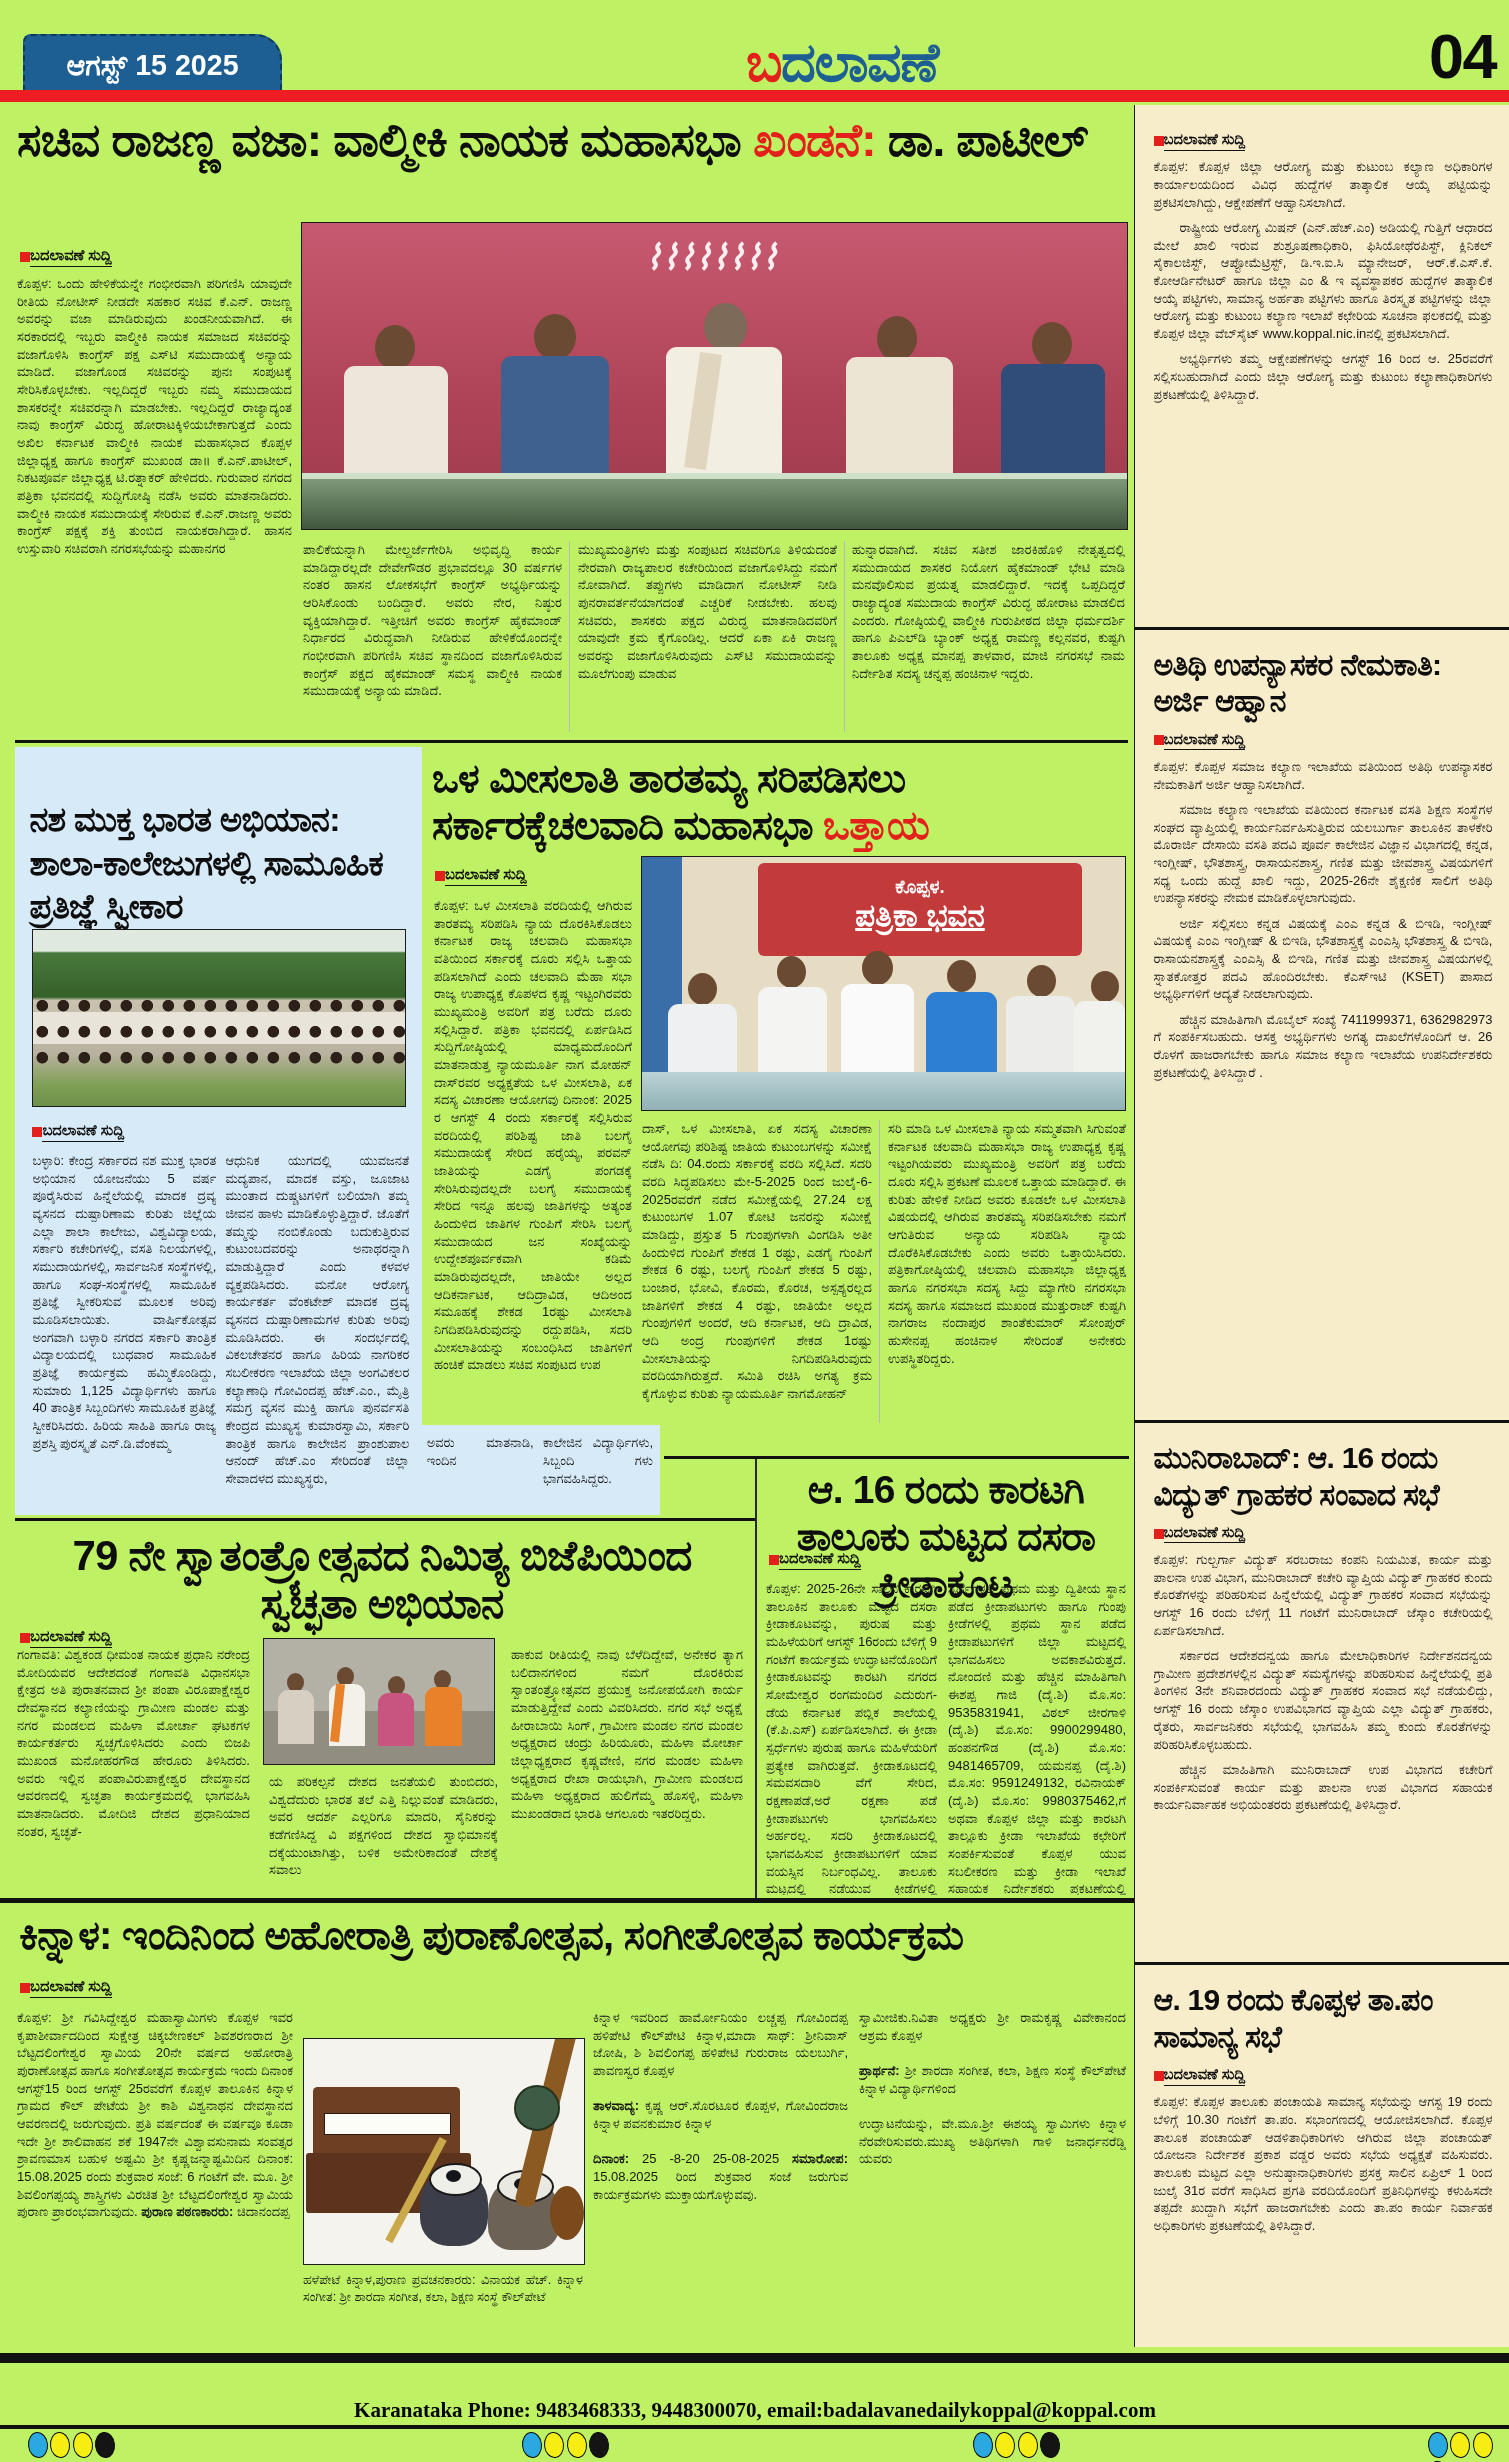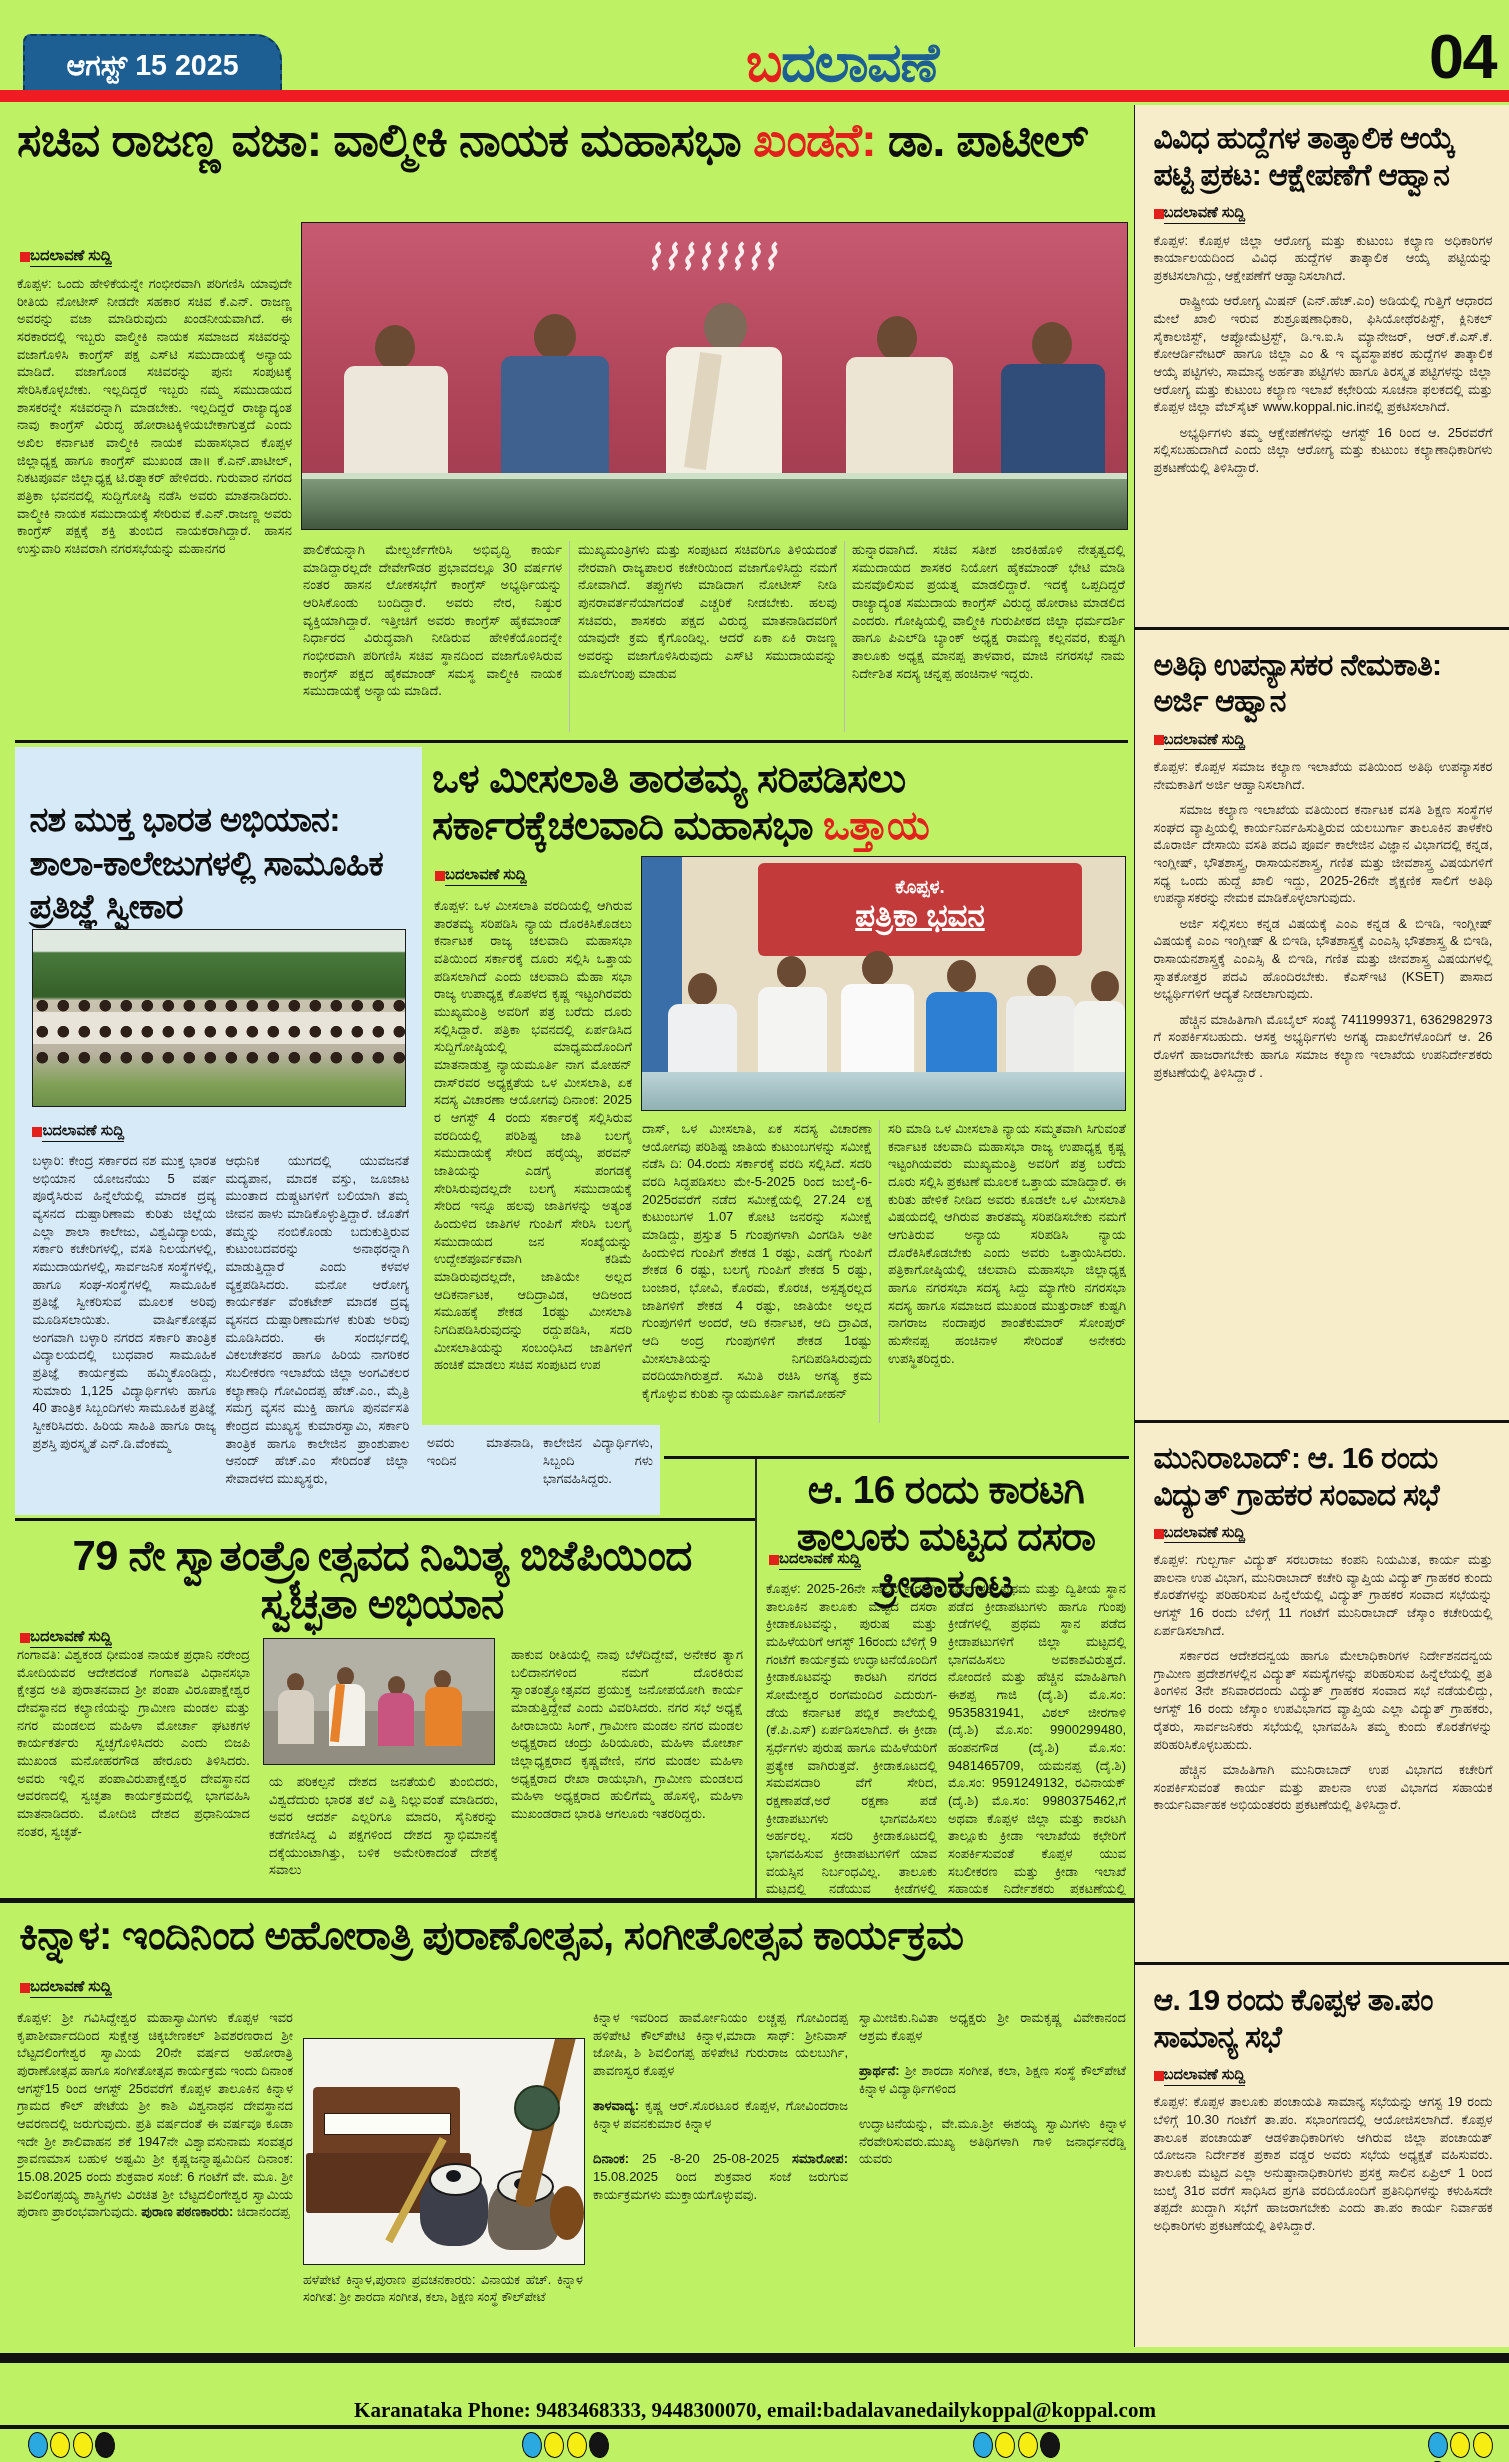--- a/index.html
+++ b/index.html
@@ -43,21 +43,20 @@
     <span class="red">ಬ</span><span style="color:#1d5f93;">ದಲಾವಣೆ</span>
   </div>
 
   <div class="abs" style="right:14px;top:20px;font-weight:bold;font-size:63px;color:#0c0c0c;letter-spacing:-1.5px;">04</div>
 
   <div class="abs rule-h" style="left:0px;top:90px;width:1510px;height:11.6px;background:#ee1c23;"></div>
 
   <div class="abs sidebar" style="left:1134px;top:105px;width:376px;height:2242px;border-left:1.5px solid #1b1b1b;">
 
     <div class="sb-art" style="min-height:494px;">
-      <div class="sb-hl">ವಿವಿಧ ಹುದ್ದೆಗಳ ತಾತ್ಕಾಲಿಕ ಆಯ್ಕೆ ಪಟ್ಟಿ ಪ್ರಕಟ: ಆಕ್ಷೇಪಣೆಗೆ ಆಹ್ವಾನ</div>
       <div class="byline" style="margin:10.8px 0 7.7px 0;">
         <span class="sq"></span>
         <span class="bt">ಬದಲಾವಣೆ ಸುದ್ದಿ</span>
       </div>
       <div class="bodytext sb-body" style="font-size:13px;">
         <p>ಕೊಪ್ಪಳ: ಕೊಪ್ಪಳ ಜಿಲ್ಲಾ ಆರೋಗ್ಯ ಮತ್ತು ಕುಟುಂಬ ಕಲ್ಯಾಣ ಅಧಿಕಾರಿಗಳ ಕಾರ್ಯಾಲಯದಿಂದ ವಿವಿಧ ಹುದ್ದೆಗಳ ತಾತ್ಕಾಲಿಕ ಆಯ್ಕೆ ಪಟ್ಟಿಯನ್ನು ಪ್ರಕಟಿಸಲಾಗಿದ್ದು, ಆಕ್ಷೇಪಣೆಗೆ ಆಹ್ವಾನಿಸಲಾಗಿದೆ.</p>
         <p>ರಾಷ್ಟ್ರೀಯ ಆರೋಗ್ಯ ಮಿಷನ್ (ಎನ್.ಹೆಚ್.ಎಂ) ಅಡಿಯಲ್ಲಿ ಗುತ್ತಿಗೆ ಆಧಾರದ ಮೇಲೆ ಖಾಲಿ ಇರುವ ಶುಶ್ರೂಷಣಾಧಿಕಾರಿ, ಫಿಸಿಯೋಥೆರಪಿಸ್ಟ್, ಕ್ಲಿನಿಕಲ್ ಸೈಕಾಲಜಿಸ್ಟ್, ಆಪ್ಟೋಮೆಟ್ರಿಸ್ಟ್, ಡಿ.ಇ.ಐ.ಸಿ ಮ್ಯಾನೇಜರ್, ಆರ್.ಕೆ.ಎಸ್.ಕೆ. ಕೋಆರ್ಡಿನೇಟರ್ ಹಾಗೂ ಜಿಲ್ಲಾ ಎಂ &amp; ಇ ವ್ಯವಸ್ಥಾಪಕರ ಹುದ್ದೆಗಳ ತಾತ್ಕಾಲಿಕ ಆಯ್ಕೆ ಪಟ್ಟಿಗಳು, ಸಾಮಾನ್ಯ ಅರ್ಹತಾ ಪಟ್ಟಿಗಳು ಹಾಗೂ ತಿರಸ್ಕೃತ ಪಟ್ಟಿಗಳನ್ನು ಜಿಲ್ಲಾ ಆರೋಗ್ಯ ಮತ್ತು ಕುಟುಂಬ ಕಲ್ಯಾಣ ಇಲಾಖೆ ಕಛೇರಿಯ ಸೂಚನಾ ಫಲಕದಲ್ಲಿ ಮತ್ತು ಕೊಪ್ಪಳ ಜಿಲ್ಲಾ ವೆಬ್‌ಸೈಟ್ www.koppal.nic.inನಲ್ಲಿ ಪ್ರಕಟಿಸಲಾಗಿದೆ.</p>
         <p>ಅಭ್ಯರ್ಥಿಗಳು ತಮ್ಮ ಆಕ್ಷೇಪಣೆಗಳನ್ನು ಆಗಸ್ಟ್ 16 ರಿಂದ ಆ. 25ರವರೆಗೆ ಸಲ್ಲಿಸಬಹುದಾಗಿದೆ ಎಂದು ಜಿಲ್ಲಾ ಆರೋಗ್ಯ ಮತ್ತು ಕುಟುಂಬ ಕಲ್ಯಾಣಾಧಿಕಾರಿಗಳು ಪ್ರಕಟಣೆಯಲ್ಲಿ ತಿಳಿಸಿದ್ದಾರೆ.</p>
       </div>
     </div>

